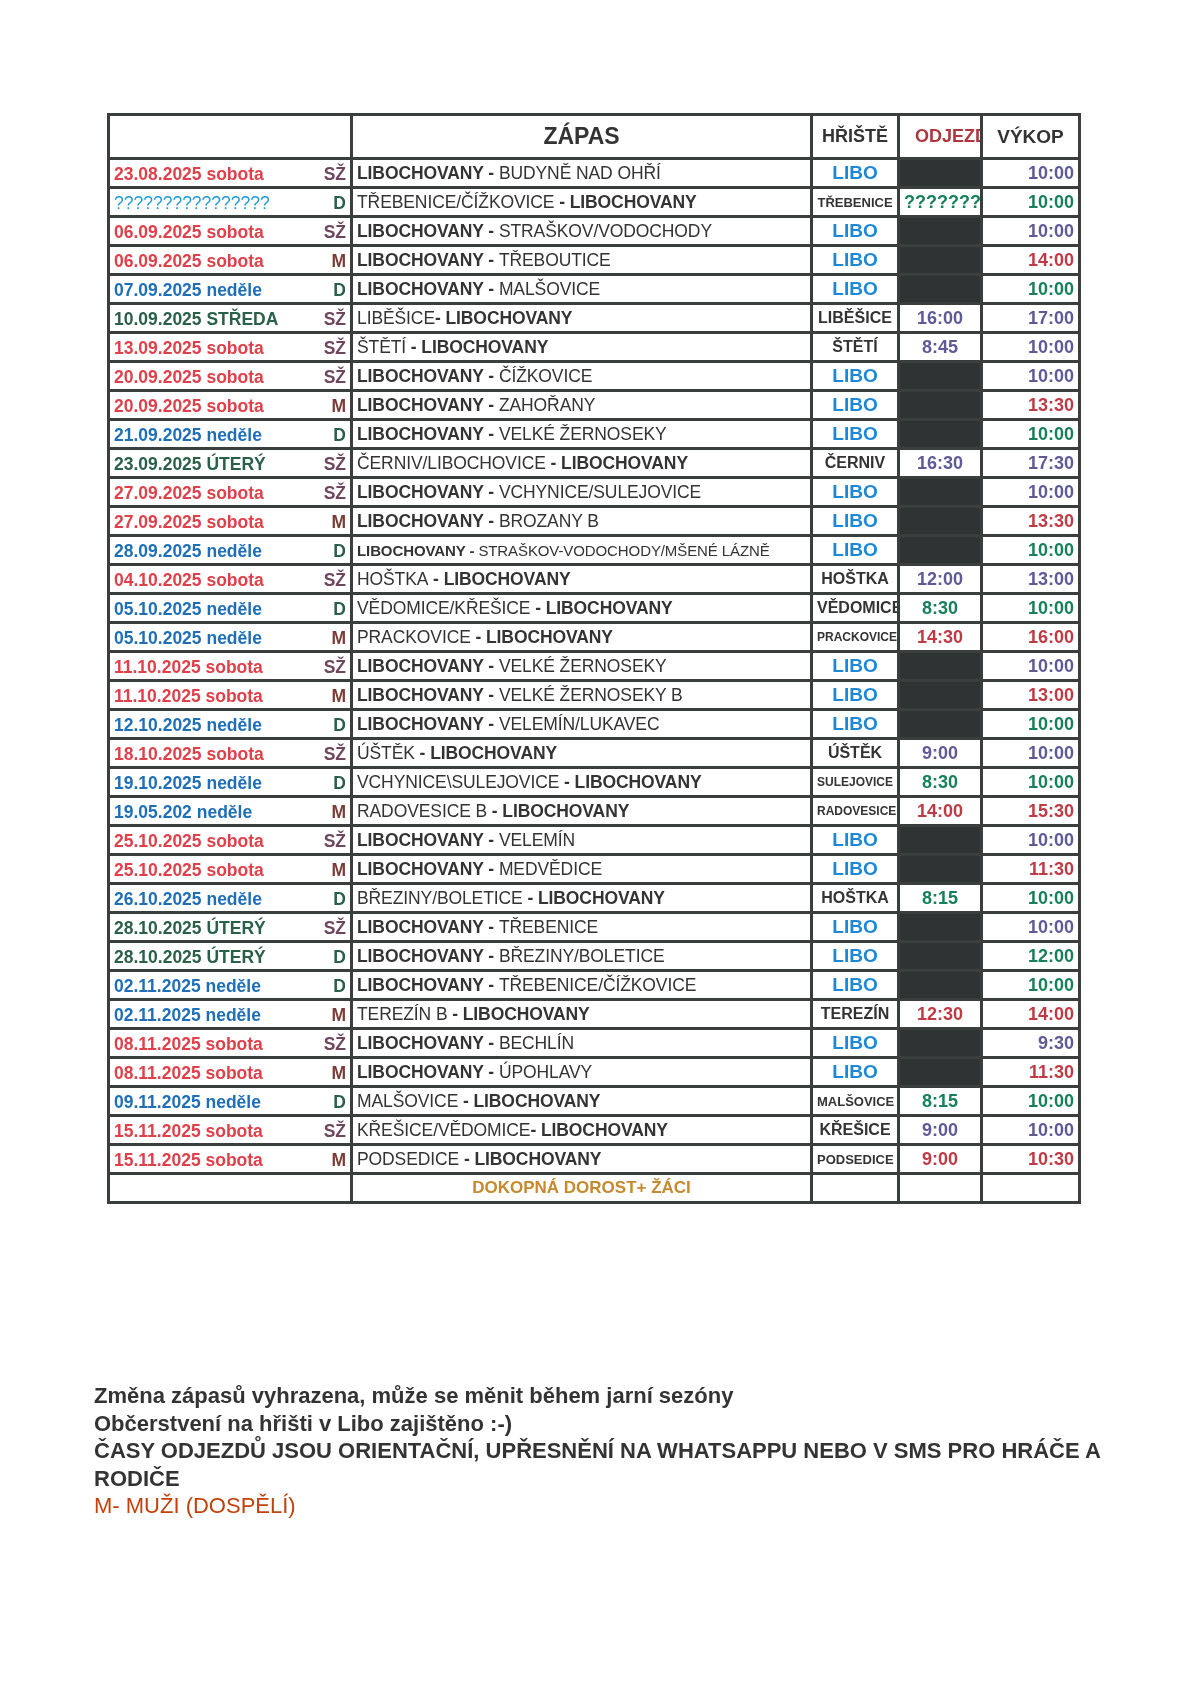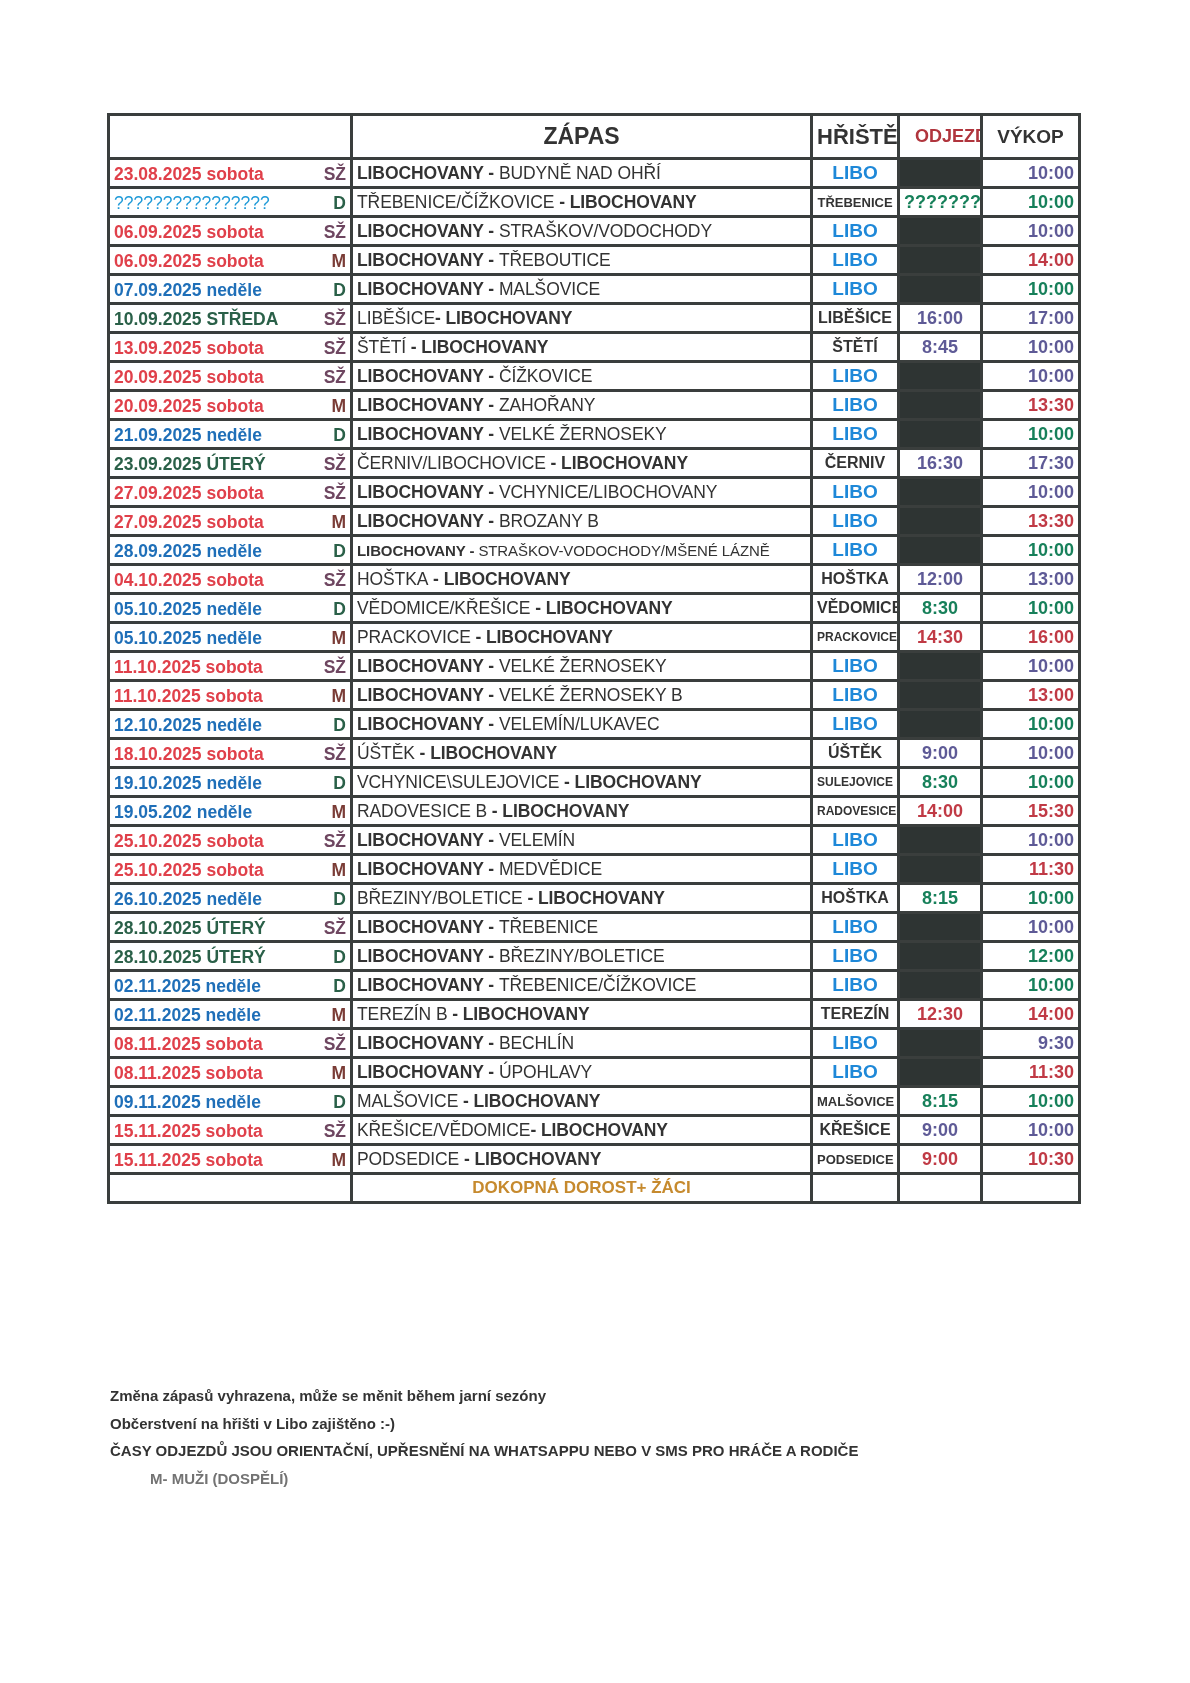--- a/index.html
+++ b/index.html
@@ -21,41 +21,41 @@
   .field.xs { font-size:13px; }
   .field.xxs { font-size:12px; }
   .dep { text-align:center; font-weight:bold; font-size:18px; }
   .dep.blank { background:#2e3433; }
   .ko { text-align:right; font-weight:bold; font-size:18px; }
   .sat { color:#e0404a; } .sun { color:#1f6fb8; } .wk { color:#2a6048; } .unk { color:#1f9ad8; }
   .cat-SZ { color:#6e4660; } .cat-D { color:#2a6048; } .cat-M { color:#7a3c36; }
   .t-SZ { color:#5e5a96; } .t-D { color:#17805a; } .t-M { color:#c03a45; }
   .hdr-odjezd { color:#b0353d;padding-left:15px; }
   .dokopna { text-align:center; color:#c68a2e; font-weight:bold; font-size:17px; }
-  .footer { position:absolute; left:110px; top:1382px; font-size:15px; font-weight:bold; line-height:27.5px; }
+  .footer { position:absolute; left:94px; top:1382px; font-size:22px; font-weight:bold; line-height:27.5px; }
   .footer .l1, .footer .l2, .footer .l3 { color:#333; }
-  .footer .l4 { color:#6a5fa8; } .footer .l5 { color:#17805a; } .footer .l6 { color:#737373; font-weight:bold;margin-left:40px; }
+  .footer .l4 { color:#6a5fa8; } .footer .l5 { color:#17805a; } .footer .l6 { color:#c2410c; font-weight:normal; }
 </style>
 </head>
 <body>
 
 <div class="sheet">
   <table>
     <colgroup>
         <col class="c-date">
         <col class="c-match">
         <col class="c-field">
         <col class="c-dep">
         <col class="c-ko">
       </colgroup>
     <thead>
       <tr>
         <th></th>
         <th>ZÁPAS</th>
-        <th style="font-size:22px">HŘIŠTĚ</th>
+        <th style="font-size:18px">HŘIŠTĚ</th>
         <th class="hdr-odjezd" style="font-size:18px">ODJEZD</th>
         <th style="font-size:19px">VÝKOP</th>
       </tr>
     </thead>
     <tbody id="rows">
         <tr>
           <td class="date-cell">
        <span class="d sat">23.08.2025 sobota</span>
        <span class="cat cat-SZ">SŽ</span>
           </td>
@@ -162,21 +162,21 @@
      <td class="match "><span>ČERNIV/LIBOCHOVICE</span><b> - </b><b>LIBOCHOVANY</b></td>
      <td class="field ">ČERNIV</td>
      <td class="dep t-SZ">16:30</td>
      <td class="ko t-SZ">17:30</td>
         </tr>
         <tr>
           <td class="date-cell">
        <span class="d sat">27.09.2025 sobota</span>
        <span class="cat cat-SZ">SŽ</span>
           </td>
-     <td class="match "><b>LIBOCHOVANY</b><b> - </b><span>VCHYNICE/LIBOCHOVANY</span></td>
+     <td class="match "><b>LIBOCHOVANY</b><b> - </b><span>VCHYNICE/SULEJOVICE</span></td>
      <td class="field libo">LIBO</td>
      <td class="dep blank"></td>
      <td class="ko t-SZ">10:00</td>
         </tr>
         <tr>
           <td class="date-cell">
        <span class="d sat">27.09.2025 sobota</span>
        <span class="cat cat-M">M</span>
           </td>
      <td class="match "><b>LIBOCHOVANY</b><b> - </b><span>BROZANY B</span></td>

